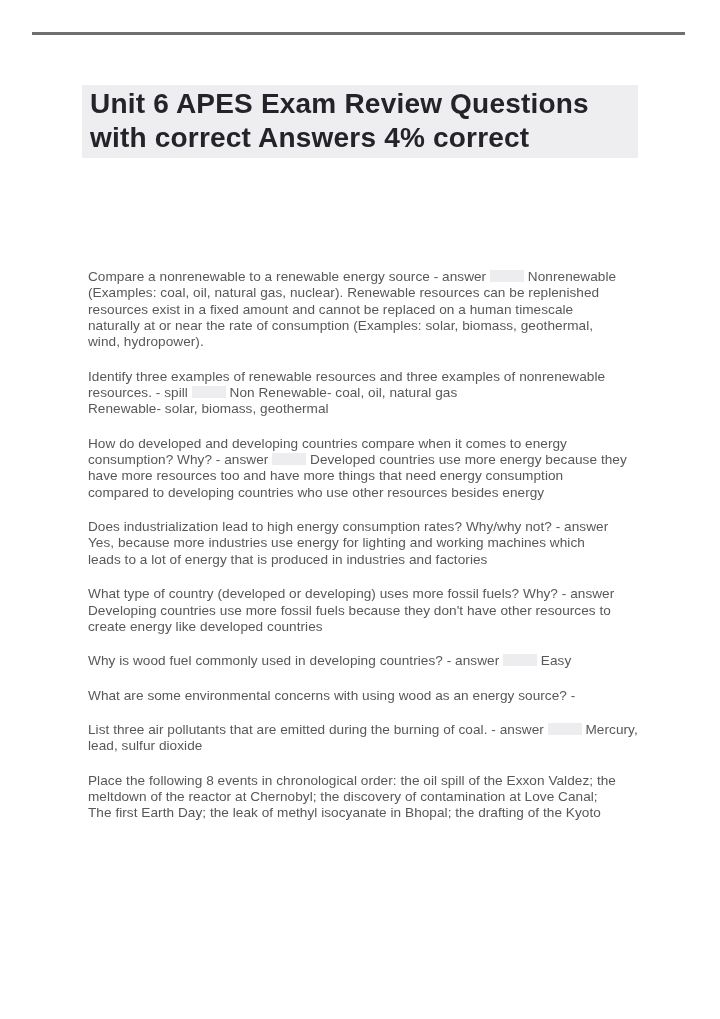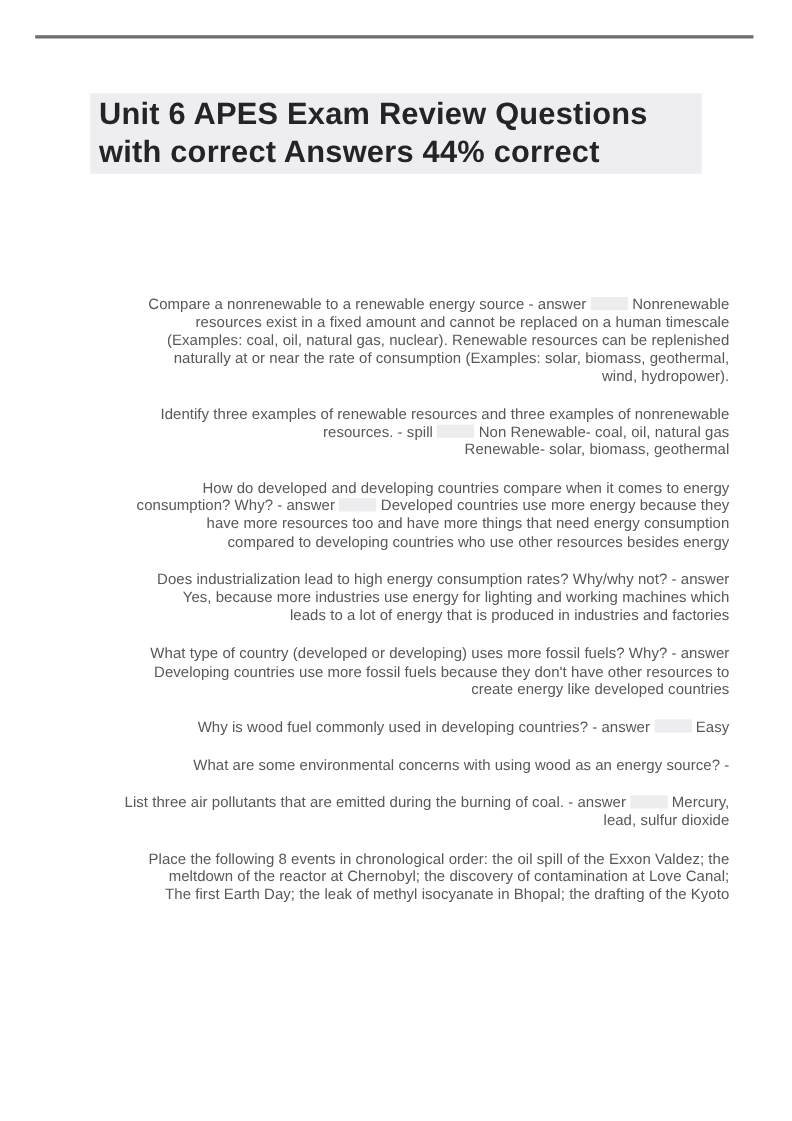--- a/index.html
+++ b/index.html
@@ -42,21 +42,20 @@
       white-space: pre;
     }
     .doc-body {
       position: absolute;
       left: 88px;
       top: 269px;
       width: 575px;
     }
     .para {
       margin: 0 0 18px 0;
-      text-align: right;
     }
     .line {
       white-space: pre;
       font-size: 13.6px;
       line-height: 16.35px;
       letter-spacing: 0.05px;
       color: var(--body-text, #58585a);
     }
     .answer-gap {
       display: inline-block;
@@ -67,28 +66,28 @@
     }
   </style>
 </head>
 <body>
 
 <div class="page">
   <div class="rule"></div>
 
   <div class="title-block">
     <div class="title-line">Unit 6 APES Exam Review Questions</div>
-    <div class="title-line">with correct Answers 44% correct</div>
+    <div class="title-line">with correct Answers 4% correct</div>
   </div>
 
   <div class="doc-body">
       <div class="para">
         <div class="line"><span>Compare a nonrenewable to a renewable energy source - answer </span><span class="answer-gap"></span><span> Nonrenewable</span></div>
+        <div class="line"><span>(Examples: coal, oil, natural gas, nuclear). Renewable resources can be replenished</span></div>
         <div class="line"><span>resources exist in a fixed amount and cannot be replaced on a human timescale</span></div>
-        <div class="line"><span>(Examples: coal, oil, natural gas, nuclear). Renewable resources can be replenished</span></div>
         <div class="line"><span>naturally at or near the rate of consumption (Examples: solar, biomass, geothermal,</span></div>
         <div class="line"><span>wind, hydropower).</span></div>
       </div>
       <div class="para">
         <div class="line"><span>Identify three examples of renewable resources and three examples of nonrenewable</span></div>
         <div class="line"><span>resources. - spill </span><span class="answer-gap"></span><span> Non Renewable- coal, oil, natural gas</span></div>
         <div class="line"><span>Renewable- solar, biomass, geothermal</span></div>
       </div>
       <div class="para">
         <div class="line"><span>How do developed and developing countries compare when it comes to energy</span></div>

